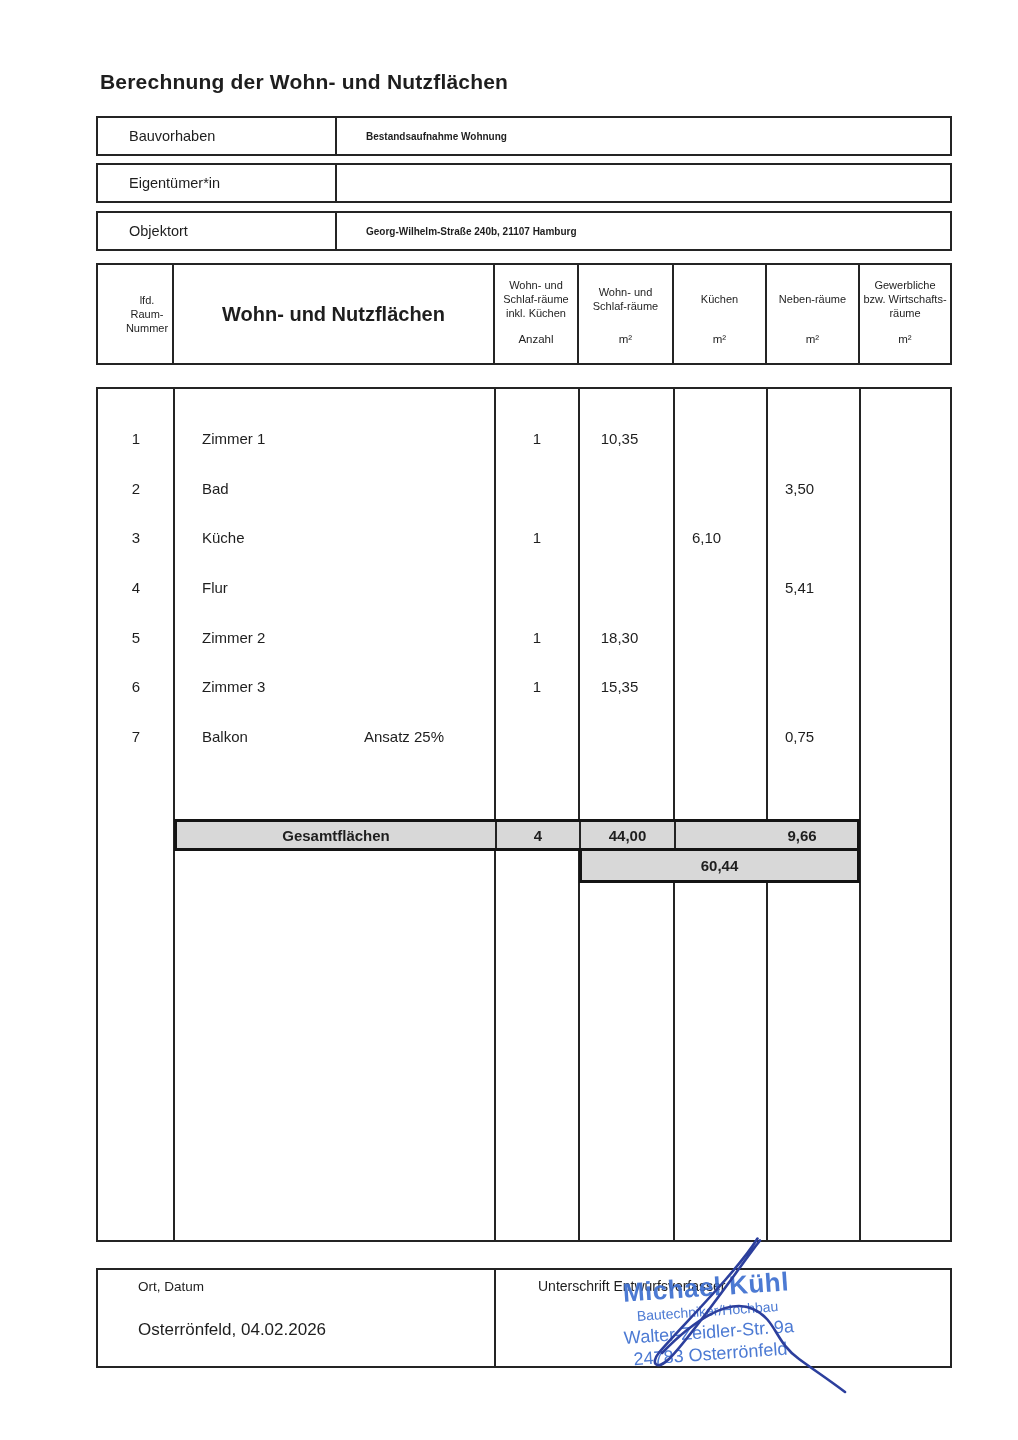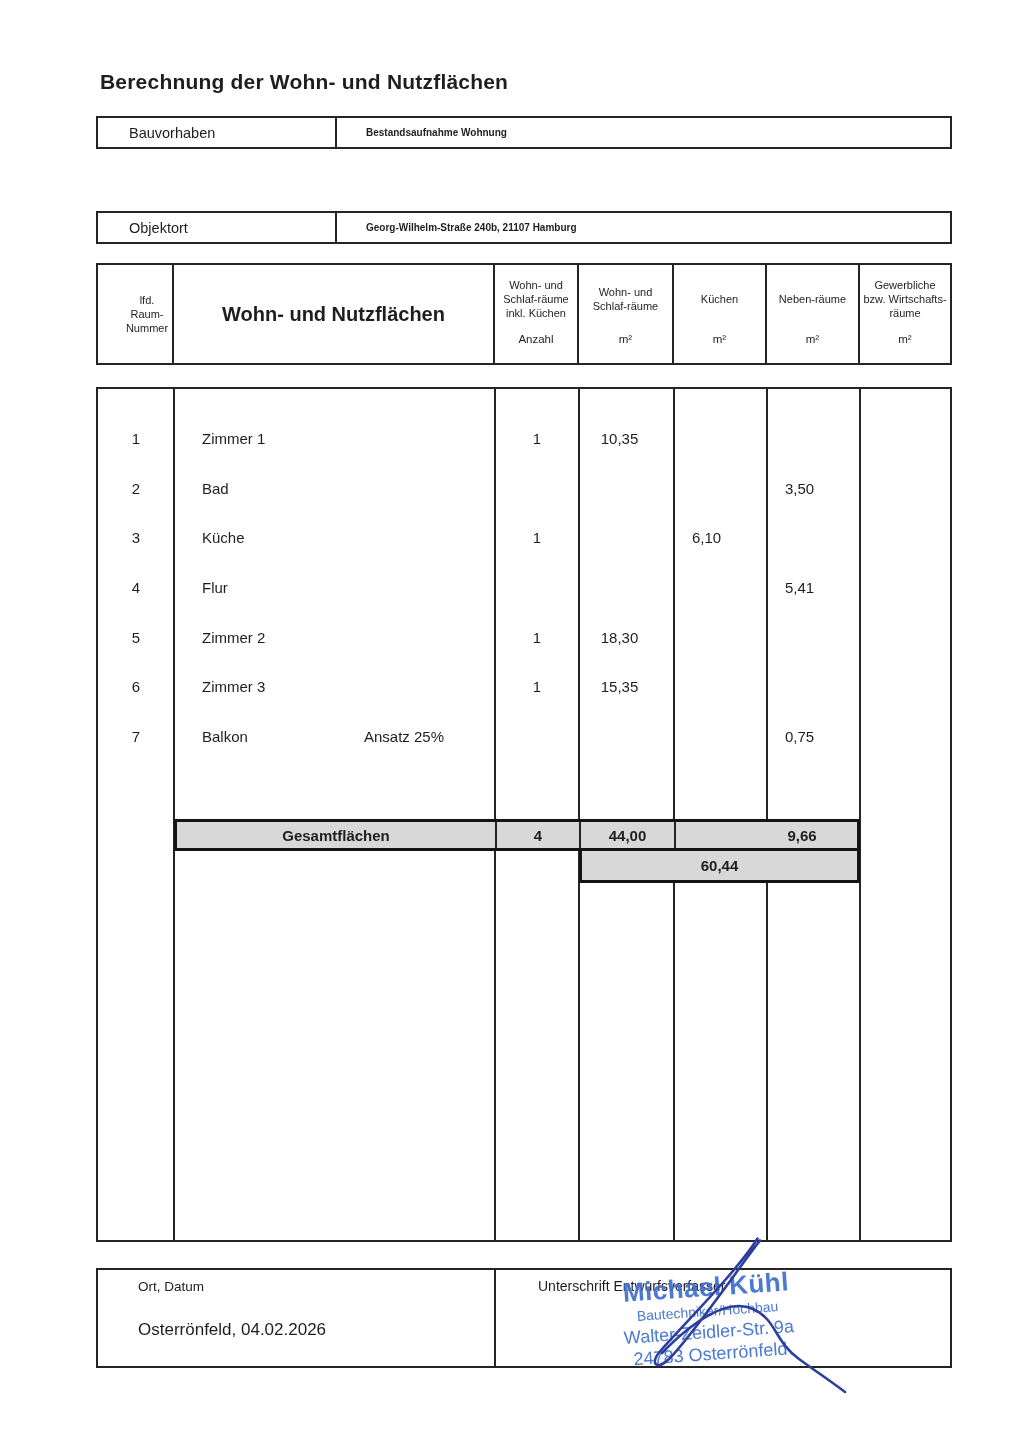--- a/index.html
+++ b/index.html
@@ -5,21 +5,21 @@
   html,body{margin:0;padding:0;background:#e8e8e8;}
   .page{
     position:relative; width:1018px; height:1440px; background:#ffffff;
     font-family:"Liberation Sans", sans-serif; color:#1e1e1e; overflow:hidden;
     margin:0 auto;
   }
   .abs{position:absolute;}
   
   .title{left:100px; top:70px; font-size:21px; font-weight:bold; letter-spacing:.2px;}
   
-  .form-row{left:96px; width:856px; height:33px; border:2px solid #242424; display:flex; box-sizing:border-box; background:#fff;}
+  .form-row{left:96px; width:856px; height:40px; border:2px solid #242424; display:flex; box-sizing:border-box; background:#fff;}
   .form-label-cell{width:239px; border-right:2px solid #242424; box-sizing:border-box; display:flex; align-items:center; padding-left:31px; font-size:14.5px;}
   .form-value-cell{flex:1; display:flex; align-items:center; padding-left:29px; font-size:10px; font-weight:bold;}
   
   .thead{left:96px; top:263px; width:856px; height:102px; border:2px solid #242424; box-sizing:border-box; display:flex; background:#fff;}
   .th{border-right:2px solid #242424; box-sizing:border-box; display:flex; flex-direction:column; align-items:center; text-align:center;}
   .th:last-child{border-right:none;}
   .thw1{width:76px;padding-left:24px;} .thw2{width:321px;} .thw3{width:84px;} .thw4{width:95px;} .thw5{width:93px;} .thw6{width:93px;} .thw7{flex:1;}
   .hlines{flex:1; display:flex; flex-direction:column; justify-content:center; align-items:center; font-size:11px; line-height:14px;}
   .hcenter{flex:1; display:flex; align-items:center; justify-content:center;}
   .h-bold{font-size:20px; font-weight:bold;}
@@ -65,20 +65,24 @@
 <body>
 
 <div class="page">
 
   <div class="abs title">Berechnung der Wohn- und Nutzflächen</div>
 
   <div class="abs form-row" style="top:116px;">
     <div class="form-label-cell">Bauvorhaben</div>
     <div class="form-value-cell">Bestandsaufnahme Wohnung</div>
   </div>
+  <div class="abs form-row" style="top:163px;">
+    <div class="form-label-cell">Eigentümer*in</div>
+    <div class="form-value-cell"></div>
+  </div>
   <div class="abs form-row" style="top:211px;">
     <div class="form-label-cell">Objektort</div>
     <div class="form-value-cell">Georg-Wilhelm-Straße 240b, 21107 Hamburg</div>
   </div>
 
   <div class="abs thead">
     <div class="th thw1">
       <div class="hlines">
         <span>lfd. Raum-</span>
         <span>Nummer</span>

